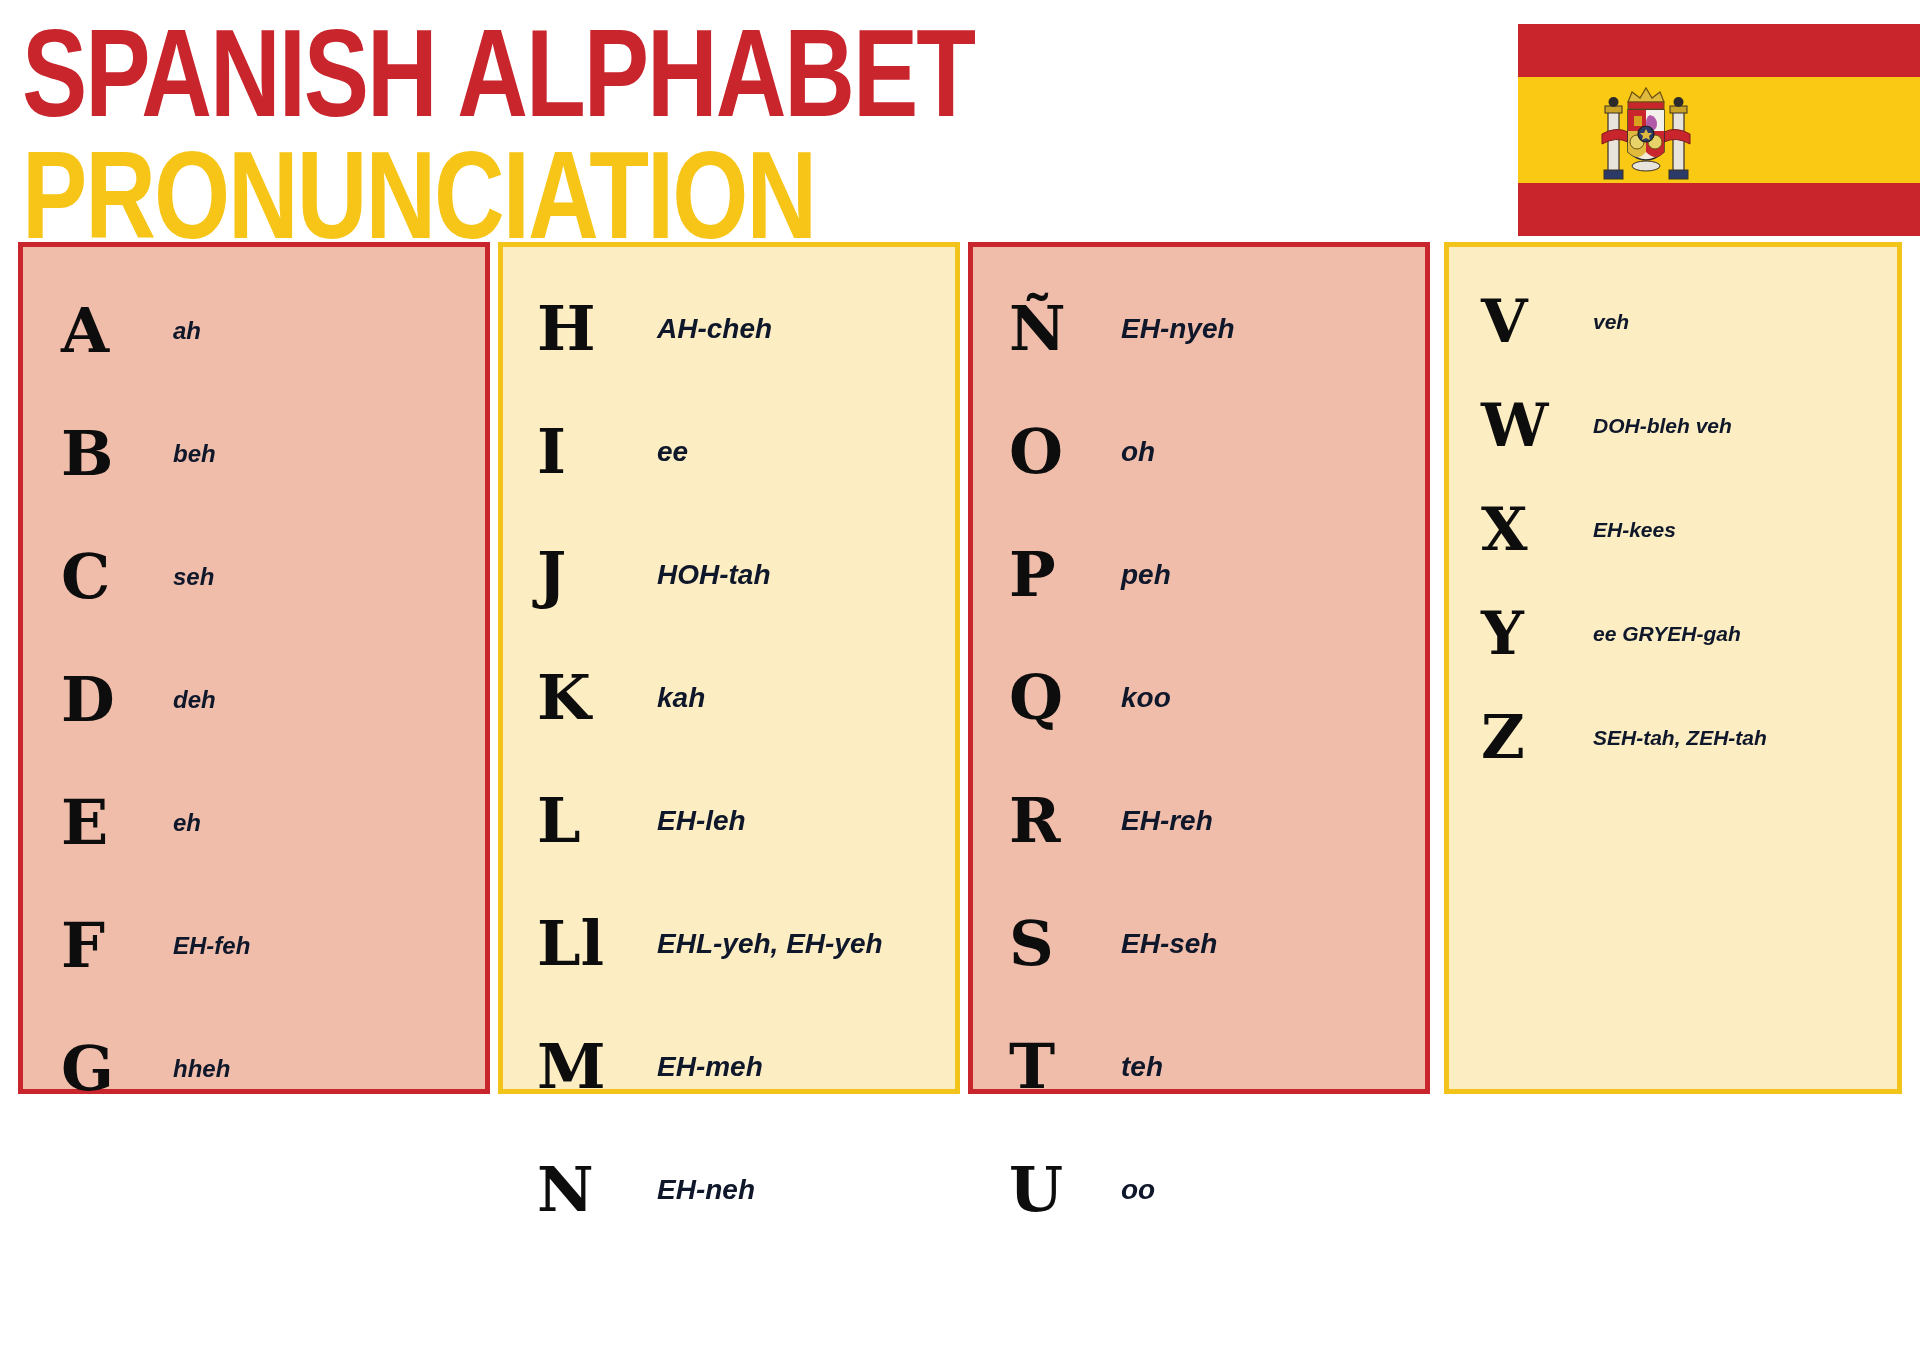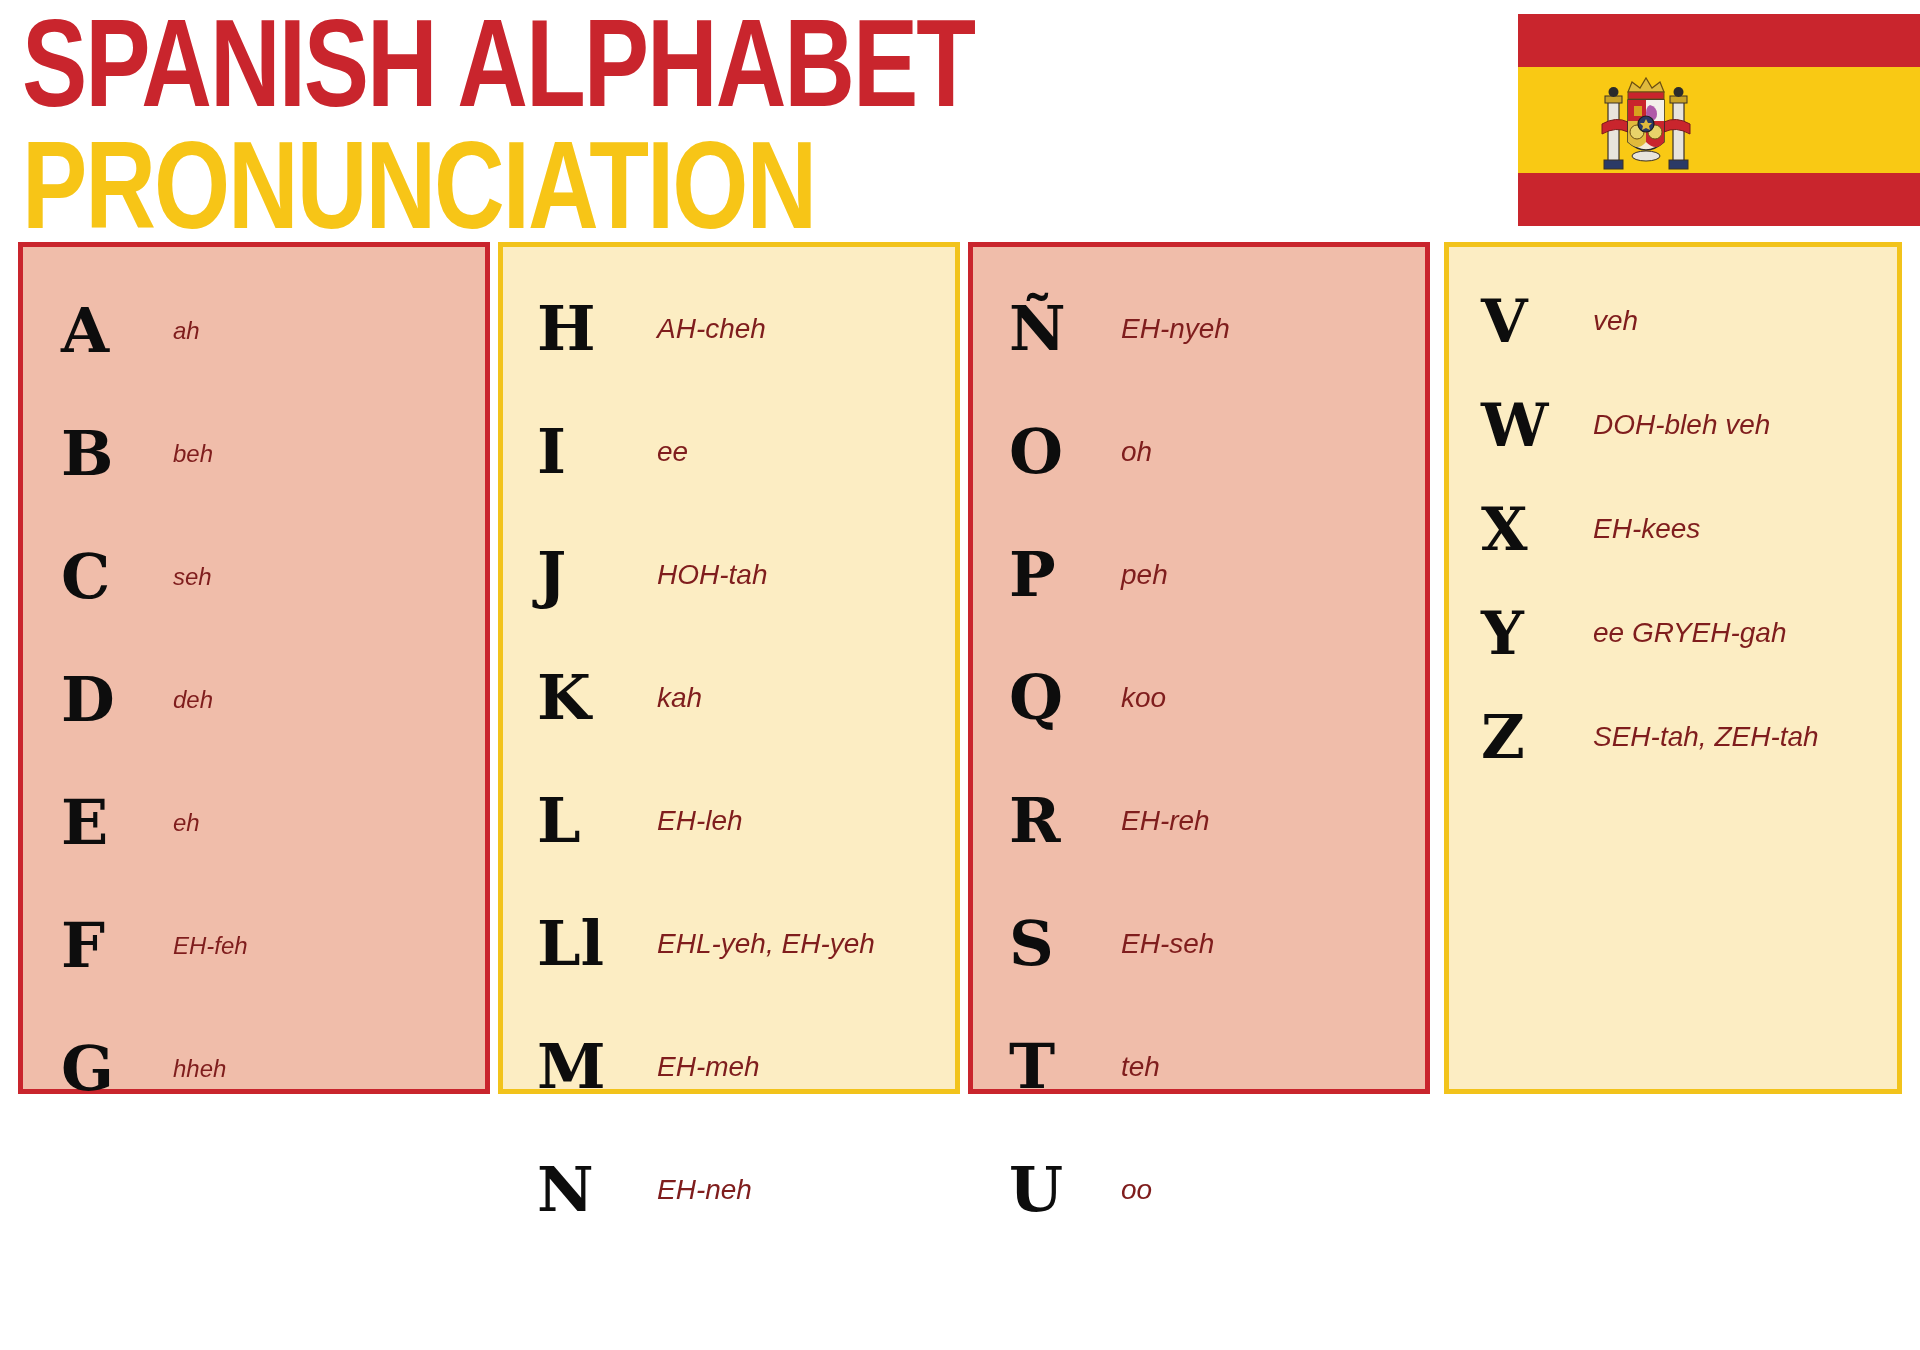--- a/index.html
+++ b/index.html
@@ -5,21 +5,21 @@
   html,body{margin:0;padding:0;}
   body{
     width:1920px;height:1350px;
     background:#ffffff;
     font-family:"Liberation Sans",sans-serif;
     overflow:hidden;
     position:relative;
   }
 
   
-  #header{position:absolute;left:0;top:0;width:1920px;height:290px;}
+  #header{position:absolute;left:0;top:10px;width:1920px;height:290px;}
 
   .title-line{
     font-family:"Liberation Sans",sans-serif;
     font-weight:bold;
     letter-spacing:-2px;
     line-height:.92;
     white-space:nowrap;
     transform:scaleX(1.02) scaleY(1.30);
     transform-origin:left top;
   }
@@ -76,22 +76,22 @@
     font-family:"DejaVu Serif","Liberation Serif",serif;
     font-weight:bold;
     color:#0d0d0d;
     line-height:1;
     flex:0 0 auto;
     text-align:left;
   }
   .pron{
     font-family:"Liberation Sans",sans-serif;
     font-style:italic;
-    font-weight:400;
-    color:#7f1d1d;
+    font-weight:700;
+    color:#0f172a;
     white-space:nowrap;
     line-height:1;
     flex:0 0 auto;
   }
 
   
   #panel-1 .row{height:123px;padding-left:38px;}
   #panel-1 .letter{font-size:62px;width:108px;}
   #panel-1 .pron{font-size:24px;margin-left:4px;}
   #panel-1 .rows{padding-top:22px;}
@@ -104,21 +104,21 @@
 
   
   #panel-3 .row{height:123px;padding-left:36px;}
   #panel-3 .letter{font-size:62px;width:112px;}
   #panel-3 .pron{font-size:28px;}
   #panel-3 .rows{padding-top:20px;}
 
   
   #panel-4 .row{height:104px;padding-left:32px;}
   #panel-4 .letter{font-size:60px;width:108px;}
-  #panel-4 .pron{font-size:28px;margin-left:4px;}
+  #panel-4 .pron{font-size:21px;margin-left:4px;}
   #panel-4 .rows{padding-top:22px;}
 </style>
 </head>
 <body>
 
 <div id="header">
   <div id="title-main" class="title-line">SPANISH ALPHABET</div>
   <div id="title-sub" class="title-line">PRONUNCIATION</div>
 
   <div id="flag">

